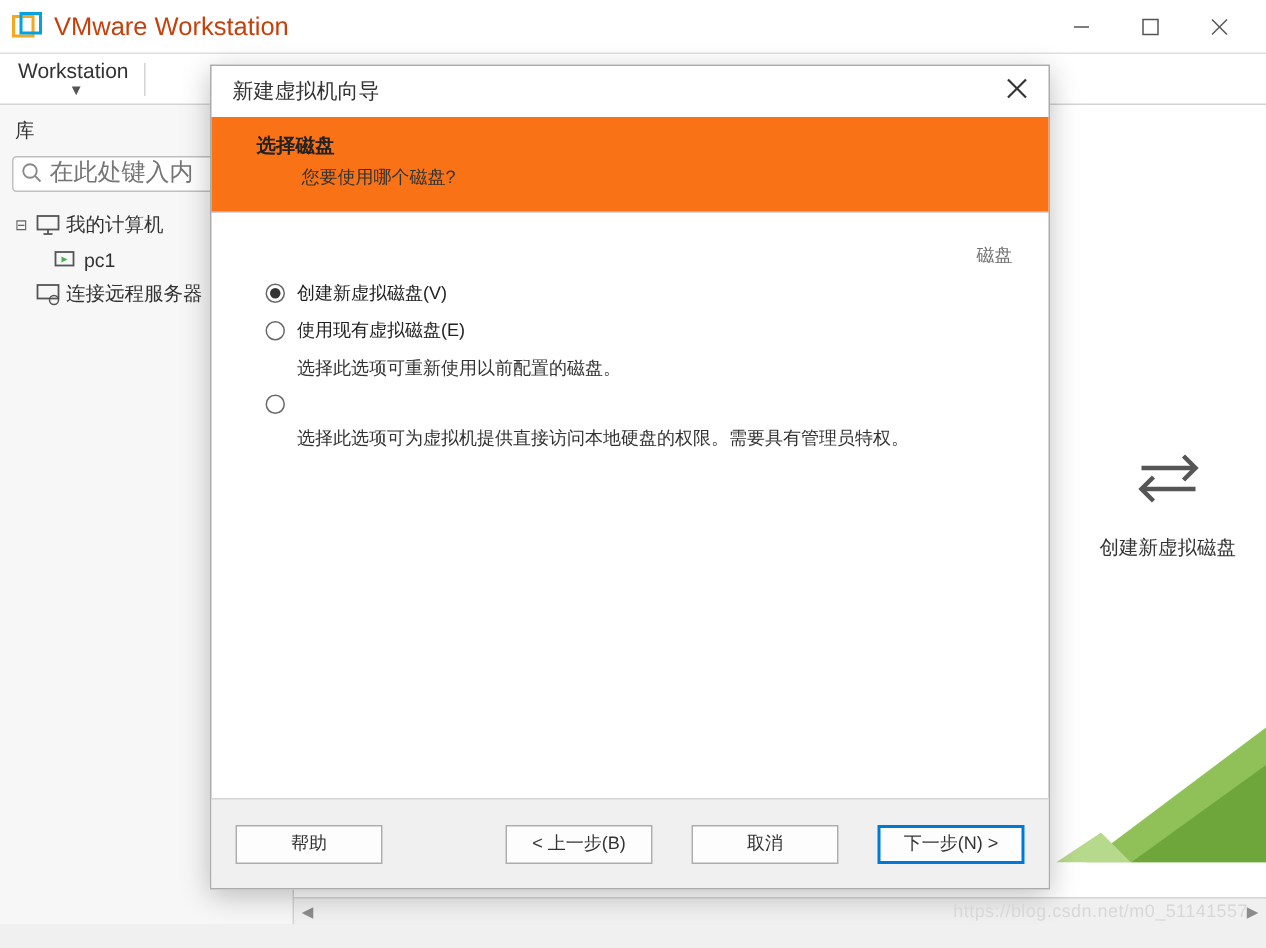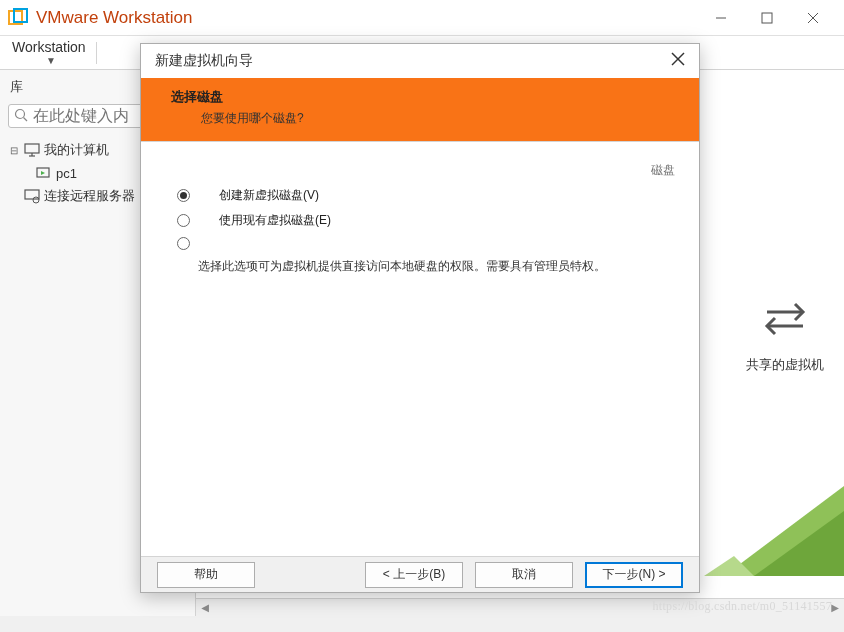--- a/index.html
+++ b/index.html
@@ -51,32 +51,32 @@
 .wizard-titlebar { height: 34px; display: flex; align-items: center; padding: 0 14px; font-size: 14px; color: #333; }
 .wizard-titlebar .close { margin-left: auto; font-size: 16px; color: #333; }
 
 .wizard-header { padding: 10px 20px 14px 20px; border-bottom: 1px solid #d4d4d4; background: #f97316; }
 .wizard-header .h1 { font-size: 13px; font-weight: bold; color: #222; padding-left: 10px; }
 .wizard-header .h2 { font-size: 12px; color: #333; padding-left: 40px; margin-top: 4px; }
 
 .wizard-body { flex: 1; padding: 20px 24px; font-size: 12px; color: #333; }
 .group-label { font-size: 12px; color: #737373; margin-bottom: 0; text-align: right; }
 .radio-item { margin: 8px 0 6px 12px; }
-.radio-row { display: flex; align-items: center; gap: 21px; }
+.radio-row { display: flex; align-items: center; }
 .radio { width: 13px; height: 13px; border: 1px solid #686868; border-radius: 50%; margin-right: 8px; background: #fff; position: relative; flex-shrink: 0; }
 .radio.checked::after { content: ""; position: absolute; left: 2px; top: 2px; width: 7px; height: 7px; background: #333; border-radius: 50%; }
 .radio-label { font-size: 12px; color: #222; }
 .radio-desc { font-size: 12px; color: #333; margin: 6px 0 0 21px; line-height: 1.7; }
 
-.wizard-footer { height: 36px; border-top: 1px solid #d4d4d4; background: #f0f0f0; display: flex; align-items: center; padding: 0 16px; gap: 12px; }
+.wizard-footer { height: 60px; border-top: 1px solid #d4d4d4; background: #f0f0f0; display: flex; align-items: center; padding: 0 16px; gap: 26px; }
 .wizard-footer .spacer { flex: 1; }
 .btn { min-width: 98px; height: 26px; background: #fdfdfd; border: 1px solid #adadad; font-size: 12px; color: #333; display: flex; align-items: center; justify-content: center; }
 .btn.primary { border: 2px solid #0078d7; }
 
-.watermark { position: absolute; right: 12px; bottom: 18px; font-size: 12px; color: #d8d8d8; letter-spacing: 0.3px; font-family: Liberation Serif, serif; }
+.watermark { position: absolute; right: 12px; bottom: 18px; font-size: 12px; color: #d8d8d8; letter-spacing: 0.3px; }
 </style>
 </head>
 <body>
 
 <div class="main-titlebar">
   <span class="logo">
     <svg viewBox="0 0 20 20">
         <rect x="1" y="3" width="13" height="13" fill="none" stroke="#f5a623" stroke-width="2"></rect>
         <rect x="6" y="1" width="13" height="13" fill="none" stroke="#00a2e0" stroke-width="2"></rect>
       </svg>
@@ -161,21 +161,21 @@
   <div class="scrollarea">
     <div class="remote-tile">
       <div class="icon-box">
         <svg viewBox="0 0 56 56">
             <line x1="10" y1="22" x2="46" y2="22" stroke="#555" stroke-width="3"></line>
             <polyline points="38,14 46,22 38,30" fill="none" stroke="#555" stroke-width="3"></polyline>
             <line x1="46" y1="36" x2="10" y2="36" stroke="#555" stroke-width="3"></line>
             <polyline points="18,28 10,36 18,44" fill="none" stroke="#555" stroke-width="3"></polyline>
           </svg>
       </div>
-      <div class="label">共享的虚拟机</div>
+      <div class="label">创建新虚拟磁盘</div>
     </div>
     <div class="decor">
       <svg width="140" height="110" viewBox="0 0 140 110">
           <polygon points="20,110 140,20 140,110" fill="#8FC158"></polygon>
           <polygon points="50,110 140,45 140,110" fill="#6EA63B"></polygon>
           <polygon points="0,110 30,90 50,110" fill="#B6D98B"></polygon>
         </svg>
     </div>
   </div>
   <div class="h-scrollbar">
@@ -207,20 +207,21 @@
         <span class="radio checked"></span>
         <span class="radio-label">创建新虚拟磁盘(V)</span>
       </div>
     </div>
 
     <div class="radio-item">
       <div class="radio-row">
         <span class="radio"></span>
         <span class="radio-label">使用现有虚拟磁盘(E)</span>
       </div>
+      <div class="radio-desc">选择此选项可重新使用以前配置的磁盘。</div>
     </div>
 
     <div class="radio-item">
       <div class="radio-row">
         <span class="radio"></span>
       </div>
       <div class="radio-desc">选择此选项可为虚拟机提供直接访问本地硬盘的权限。需要具有管理员特权。</div>
     </div>
   </div>
   <div class="wizard-footer">

